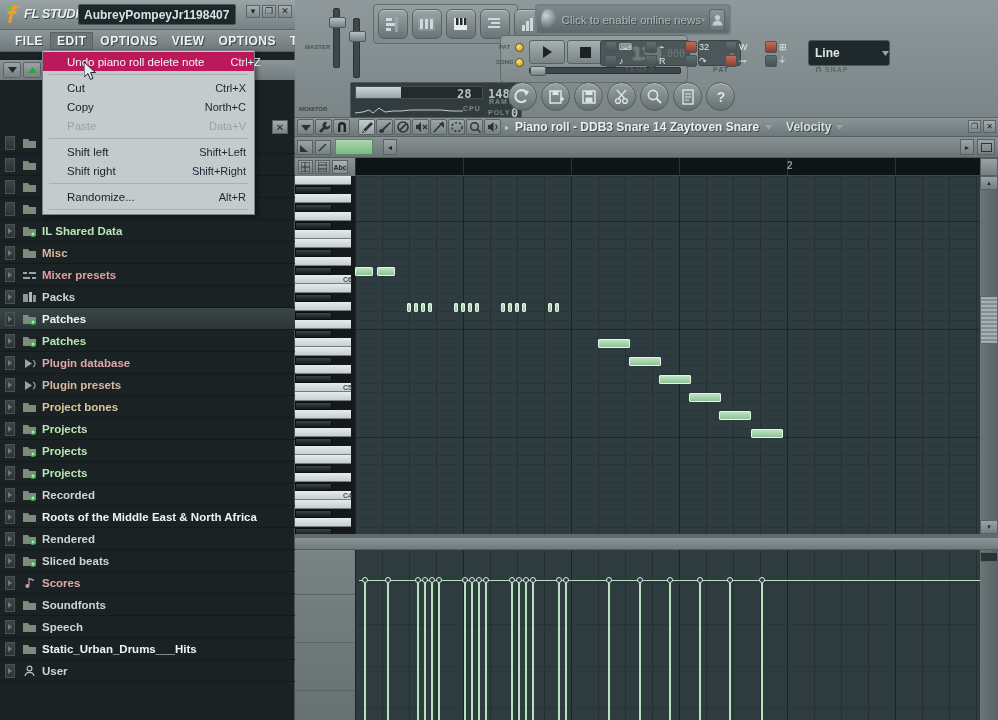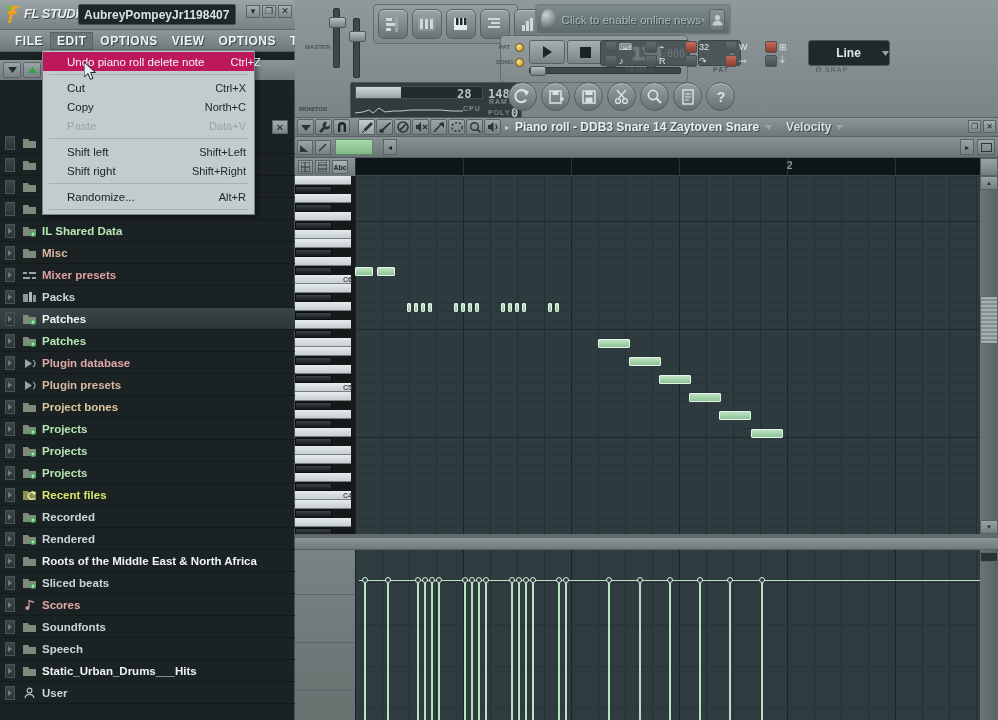--- a/index.html
+++ b/index.html
@@ -94,21 +94,21 @@
     background:#323b3d;border:1px solid #4d5759;border-radius:2px;}
   .meter{position:absolute;height:13px;background:#232b2d;border:1px solid #454f51;}
   .meterfill{height:100%;background:linear-gradient(#cdd6d8,#9aa4a6);}
   .perfnum{position:absolute;font-size:12px;color:#b9c3c5;font-weight:bold;
     font-family:"DejaVu Sans Mono", monospace;}
   .perfcap{position:absolute;font-size:7px;color:#7d8789;font-weight:bold;letter-spacing:1px;}
 
   .snapbox{position:absolute;left:513px;top:40px;width:82px;height:26px;
     background:#1f282a;border:1px solid #4c5557;border-radius:3px;
     display:flex;align-items:center;padding-left:6px;}
-  .snapval{font-size:12px;color:#dde6e8;font-weight:bold;flex:1;text-align:center;}
+  .snapval{font-size:12px;color:#dde6e8;font-weight:bold;flex:1;}
   .snapcap{position:absolute;left:520px;top:66px;font-size:7px;color:#5d6769;
     font-weight:bold;letter-spacing:1px;}
   .toggrid{position:absolute;left:310px;top:40px;display:grid;
     grid-template-columns:repeat(5,auto);gap:1px 7px;}
   .togpair{display:flex;align-items:center;gap:2px;}
   .togsq{width:12px;height:12px;border:1px solid #4a5355;border-radius:2px;
     background:linear-gradient(#646e70,#464f51);}
   .togsq.red{background:linear-gradient(#c86a5a,#8a3e30);}
   .togico{width:19px;height:13px;display:flex;align-items:center;color:#dfe8ea;font-size:9px;}
 
@@ -708,69 +708,54 @@
           <div class="br-lbl" style="color: rgb(183, 230, 180);">Projects</div>
         </div>
         <div class="br-row">
           <div class="br-exp">
             <svg width="4" height="6" viewBox="0 0 4 6">
               <path d="M0 0 L4 3 L0 6 Z" fill="#6f797b"></path>
             </svg>
           </div>
           <div class="br-ico">
             <svg width="13" height="12" viewBox="0 0 13 12">
-              <path d="M0 2 L5 2 L6.5 4 L13 4 L13 11 L0 11 Z" fill="#8d8f52"></path>
-              <path d="M11 4 A3.5 3.5 0 1 0 11.5 9" fill="none" stroke="#e8f0a0" stroke-width="1.2"></path>
-              <path d="M8.5 2 L13 3 L11 6.5 Z" fill="#e8f0a0"></path>
-            </svg>
-          </div>
-          <div class="br-lbl" style="color: rgb(217, 232, 106);">Recent files</div>
-        </div>
-        <div class="br-row">
-          <div class="br-exp">
-            <svg width="4" height="6" viewBox="0 0 4 6">
-              <path d="M0 0 L4 3 L0 6 Z" fill="#6f797b"></path>
-            </svg>
-          </div>
-          <div class="br-ico">
-            <svg width="13" height="12" viewBox="0 0 13 12">
               <path d="M0 2 L5 2 L6.5 4 L13 4 L13 11 L0 11 Z" fill="#7f8a7c"></path>
               <circle cx="10" cy="9" r="3" fill="#4aa85c"></circle>
               <path d="M8.6 9 L11.4 9 M10 7.6 L10 10.4" stroke="#dff3e0" stroke-width="1"></path>
             </svg>
           </div>
           <div class="br-lbl" style="color: rgb(205, 212, 214);">Recorded</div>
         </div>
         <div class="br-row">
           <div class="br-exp">
             <svg width="4" height="6" viewBox="0 0 4 6">
               <path d="M0 0 L4 3 L0 6 Z" fill="#6f797b"></path>
             </svg>
           </div>
           <div class="br-ico">
             <svg width="13" height="12" viewBox="0 0 13 12">
               <path d="M0 2 L5 2 L6.5 4 L13 4 L13 11 L0 11 Z" fill="#7f8a7c"></path>
+            </svg>
+          </div>
+          <div class="br-lbl" style="color: rgb(238, 243, 244);">Roots of the Middle East &amp; North Africa</div>
+        </div>
+        <div class="br-row">
+          <div class="br-exp">
+            <svg width="4" height="6" viewBox="0 0 4 6">
+              <path d="M0 0 L4 3 L0 6 Z" fill="#6f797b"></path>
+            </svg>
+          </div>
+          <div class="br-ico">
+            <svg width="13" height="12" viewBox="0 0 13 12">
+              <path d="M0 2 L5 2 L6.5 4 L13 4 L13 11 L0 11 Z" fill="#7f8a7c"></path>
               <circle cx="10" cy="9" r="3" fill="#4aa85c"></circle>
               <path d="M8.6 9 L11.4 9 M10 7.6 L10 10.4" stroke="#dff3e0" stroke-width="1"></path>
             </svg>
           </div>
           <div class="br-lbl" style="color: rgb(205, 212, 214);">Rendered</div>
-        </div>
-        <div class="br-row">
-          <div class="br-exp">
-            <svg width="4" height="6" viewBox="0 0 4 6">
-              <path d="M0 0 L4 3 L0 6 Z" fill="#6f797b"></path>
-            </svg>
-          </div>
-          <div class="br-ico">
-            <svg width="13" height="12" viewBox="0 0 13 12">
-              <path d="M0 2 L5 2 L6.5 4 L13 4 L13 11 L0 11 Z" fill="#7f8a7c"></path>
-            </svg>
-          </div>
-          <div class="br-lbl" style="color: rgb(238, 243, 244);">Roots of the Middle East &amp; North Africa</div>
         </div>
         <div class="br-row">
           <div class="br-exp">
             <svg width="4" height="6" viewBox="0 0 4 6">
               <path d="M0 0 L4 3 L0 6 Z" fill="#6f797b"></path>
             </svg>
           </div>
           <div class="br-ico">
             <svg width="13" height="12" viewBox="0 0 13 12">
               <path d="M0 2 L5 2 L6.5 4 L13 4 L13 11 L0 11 Z" fill="#7f8a7c"></path>

